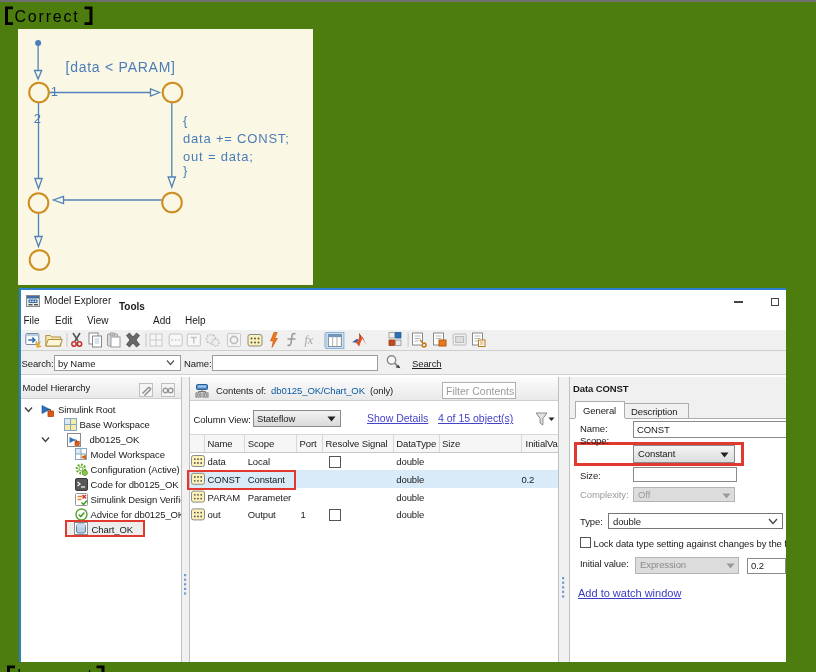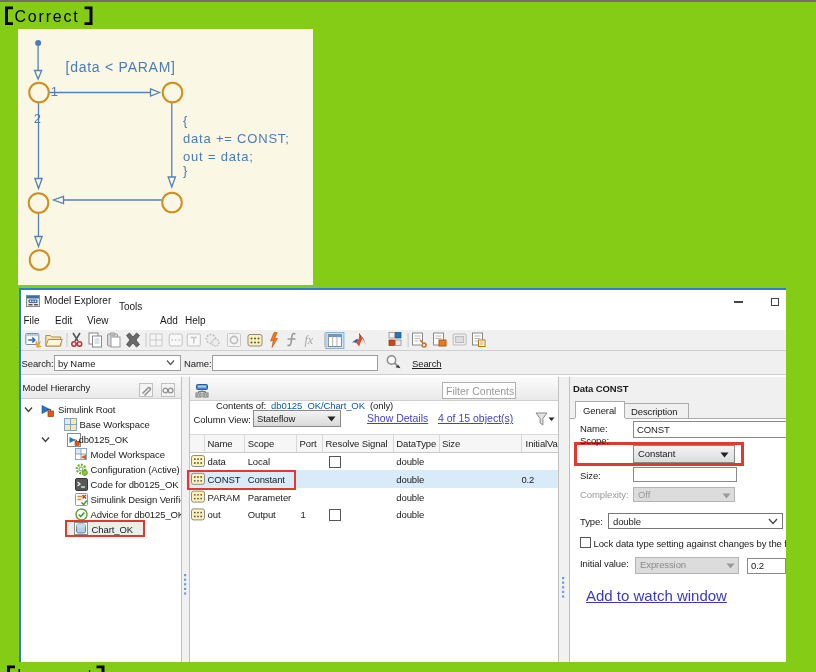--- a/index.html
+++ b/index.html
@@ -1,18 +1,18 @@
 <!DOCTYPE html>
 <html><head>
 <meta charset="utf-8">
 <style>
 * { margin:0; padding:0; box-sizing:border-box; }
 html,body { width:816px; height:672px; background:#fff; font-family:"Liberation Sans", sans-serif; overflow:hidden; }
 .abs { position:absolute; }
-#page { position:relative; width:816px; height:672px; background:#84cc16; overflow:hidden; }
+#page { position:relative; width:816px; height:672px; background:#4d7c0f; overflow:hidden; }
 #topline { left:0; top:0; width:816px; height:2px; background:#6f6f6f; }
 #chart { left:18px; top:29px; width:295px; height:256px; background:#faf7e4; }
 #win { left:19px; top:288px; width:767px; height:374px; background:#fff; }
 #win .bt { left:0; top:0; width:767px; height:2px; background:#2a7fd0; }
 #win .bl { left:0; top:0; width:2px; height:374px; background:#2a7fd0; }
 .t11 { font-size:9.5px; letter-spacing:-0.1px; color:#1a1a1a; white-space:nowrap; }
 .t10 { font-size:10px; color:#1a1a1a; white-space:nowrap; }
 .t12 { font-size:10.5px; color:#1a1a1a; white-space:nowrap; }
 .link { color:#4343c8; text-decoration:underline; white-space:nowrap;text-align:right; }
 .inp { background:#fff; border:1px solid #9c9c9c; }
@@ -81,22 +81,22 @@
       <rect x="8" y="9" width="4" height="1.4" fill="#555"></rect>
     </svg>
   </div>
   <div class="abs t10" style="left:25px;top:7px;">Model Explorer</div>
   <div class="abs" style="left:714.5px;top:13px;width:9px;height:1.5px;background:#444;"></div>
   <div class="abs" style="left:751.5px;top:9.5px;width:8px;height:8px;border:1.2px solid #444;"></div>
 
   <div class="abs t10" style="left:4.5px;top:26.5px;">File</div>
   <div class="abs t10" style="left:36px;top:26.5px;">Edit</div>
   <div class="abs t10" style="left:68px;top:26.5px;">View</div>
-  <div class="abs t10" style="left:100px;top:13px;">Tools</div>
-  <div class="abs t10" style="left:141px;top:26.5px;">Add</div>
+  <div class="abs t10" style="left:100px;top:13px;font-weight:bold;">Tools</div>
+  <div class="abs t10" style="left:134px;top:26.5px;">Add</div>
   <div class="abs t10" style="left:166px;top:26.5px;">Help</div>
 
   <div class="abs" style="left:0;top:42px;width:767px;height:21px;background:#f0f0f0;border-bottom:1px solid #cfcfcf;"></div>
   <div class="abs" id="toolbar" style="left:0;top:44px;width:767px;height:17px;">
   <svg width="767" height="17" viewBox="0 0 767 17">
     <g transform="translate(6.3,0)">
             <rect x="0.5" y="1.5" width="13" height="11" rx="1" fill="#fdfdfd" stroke="#7a8aa0"></rect>
             <rect x="1" y="2" width="12" height="2.2" fill="#b8cce0"></rect>
             <path d="M3,8 L9,8 M7,5.5 L9.5,8 L7,10.5" stroke="#2a6ab0" stroke-width="1.6" fill="none"></path>
             <path d="M11,9 L13,13 L15,9.5 L13.5,13.5 L16,14.5 L12,15.5 L10.5,12 Z" fill="#f0b420" stroke="#c89010" stroke-width="0.5"></path>
@@ -257,21 +257,21 @@
     <div class="abs t11" style="left:59px;top:20px;">Base Workspace</div>
     <svg class="abs" style="left:20px;top:37px;" width="9" height="7" viewBox="0 0 9 7">
           <path d="M1,1.5 L4.5,5.5 L8,1.5" stroke="#444" stroke-width="1.4" fill="none"></path>
         </svg>
     <svg class="abs" style="left:46px;top:33.5px;" width="14" height="14" viewBox="0 0 14 14">
           <rect x="0.5" y="0.5" width="13" height="13" fill="#fff" stroke="#8a8a8a"></rect>
           <path d="M2.5,4 L8.5,7 L2.5,10 Z" fill="#2a72c0"></path>
           <path d="M7,7 h2.5 v2" stroke="#444" stroke-width="0.8" fill="none"></path>
           <rect x="8" y="8.2" width="4.2" height="4.2" fill="#e05818" stroke="#a03808" stroke-width="0.6"></rect>
         </svg>
-    <div class="abs t11" style="left:58px;top:35px;">db0125_OK</div>
+    <div class="abs t11" style="left:69px;top:35px;">db0125_OK</div>
     <svg class="abs" style="left:54.5px;top:48.5px;" width="13" height="13" viewBox="0 0 13 13">
           <rect x="0.5" y="0.5" width="11" height="11" fill="#fff" stroke="#86a6c4"></rect>
           <rect x="0.5" y="0.5" width="5.5" height="5.5" fill="#dce8f4" stroke="#86a6c4"></rect>
           <rect x="6" y="6" width="5.5" height="5.5" fill="#f6eca8" stroke="#86a6c4"></rect>
           <path d="M6,9 L11,6.8 L11,11.5 Z" fill="#e05818"></path>
         </svg>
     <div class="abs t11" style="left:70px;top:50px;">Model Workspace</div>
     <svg class="abs" style="left:54.5px;top:63.5px;" width="13" height="13" viewBox="0 0 13 13">
           <circle cx="6" cy="6" r="4.2" fill="none" stroke="#6ab030" stroke-width="2.4" stroke-dasharray="1.8 1.4"></circle>
           <circle cx="6" cy="6" r="2" fill="#fff" stroke="#6ab030" stroke-width="1"></circle>
@@ -322,21 +322,21 @@
     <div class="abs" style="left:0;top:0;width:368.5px;height:24px;background:linear-gradient(#fcfcfc,#e9e9e9);border-bottom:1px solid #cfcfcf;"></div>
     <svg class="abs" style="left:5.5px;top:6.5px;" width="14" height="14" viewBox="0 0 14 14">
           <rect x="1.5" y="0.5" width="11" height="5" rx="1" fill="#4a88c8" stroke="#2a5a9a"></rect>
           <rect x="2.8" y="1.6" width="8.4" height="1.8" rx="0.6" fill="#a8cbe8"></rect>
           <path d="M7,5.5 v2 M3.5,7.5 h7 M3.5,7.5 v1.5 M10.5,7.5 v1.5" stroke="#777" fill="none"></path>
           <rect x="1" y="9" width="5" height="4" fill="#e8e8e8" stroke="#777"></rect>
           <rect x="2.2" y="10.2" width="2.6" height="1.6" fill="#fff" stroke="#777" stroke-width="0.6"></rect>
           <rect x="8" y="9" width="5" height="4" fill="#e8e8e8" stroke="#777"></rect>
           <rect x="9.2" y="10.2" width="2.6" height="1.6" fill="#fff" stroke="#777" stroke-width="0.6"></rect>
         </svg>
-    <div class="abs t11" style="left:26.5px;top:23px;">Contents of:&nbsp; <span style="color:#0b5aa5;">db0125_OK/Chart_OK</span>&nbsp; (only)</div>
+    <div class="abs t11" style="left:26.5px;top:8px;">Contents of:&nbsp; <span style="color:#0b5aa5;">db0125_OK/Chart_OK</span>&nbsp; (only)</div>
     <div class="abs inp" style="left:252.5px;top:4.5px;width:74px;height:17.5px;border-color:#b0b0b0;"></div>
     <div class="abs" style="left:256.5px;top:8px;font-size:10.5px;color:#9a9a9a;white-space:nowrap;">Filter Contents</div>
     <div class="abs t11" style="left:4px;top:36.5px;">Column View:</div>
     <div class="abs" style="left:63.5px;top:32.5px;width:88px;height:17.5px;background:linear-gradient(#f3f3f3,#d9d9d9);border:1px solid #8a8a8a;"></div>
     <div class="abs t11" style="left:67.5px;top:36px;">Stateflow</div>
     <svg class="abs" style="left:137.5px;top:38.5px;" width="9" height="6" viewBox="0 0 9 6">
           <path d="M0.5,0.5 L4.5,5.5 L8.5,0.5 Z" fill="#222"></path>
         </svg>
     <div class="abs link t12" style="left:177.5px;top:35px;">Show Details</div>
     <div class="abs link t12" style="left:248.5px;top:35px;">4 of 15 object(s)</div>
@@ -443,21 +443,21 @@
     <div class="abs" style="left:10px;top:159.5px;width:11px;height:11px;background:#fff;border:1px solid #555;"></div>
     <div class="abs t11" style="left:23.5px;top:160.5px;">Lock data type setting against changes by the fixe</div>
     <div class="abs t11" style="left:10px;top:181px;">Initial value:</div>
     <div class="abs" style="left:65px;top:179.5px;width:104px;height:17.5px;background:#dcdcdc;border:1px solid #b4b4b4;"></div>
     <div class="abs t11" style="left:70px;top:182px;color:#8a8a8a;">Expression</div>
     <svg class="abs" style="left:156px;top:186px;" width="9" height="6" viewBox="0 0 9 6">
           <path d="M0.5,0.5 L4.5,5.5 L8.5,0.5 Z" fill="#9a9a9a"></path>
         </svg>
     <div class="abs inp" style="left:177px;top:180.5px;width:39px;height:16.5px;border-color:#8a8a8a;"></div>
     <div class="abs t11" style="left:181px;top:183px;">0.2</div>
-    <div class="abs link" style="left:16px;top:209.5px;font-size:15px;color:#3a3ac5;">Add to watch window</div>
+    <div class="abs link" style="left:8px;top:209.5px;font-size:11px;color:#3a3ac5;">Add to watch window</div>
   </div>
 
   <div class="abs" style="left:168px;top:181.5px;width:108.5px;height:20.5px;border:2.5px solid #e0392e;"></div>
   <div class="bt abs"></div>
   <div class="bl abs"></div>
 </div>
 
 <div class="abs" id="hd-incorrect" style="left:3px;top:664px;">
 <svg width="115" height="21" viewBox="0 0 115 21">
   <path d="M4,1.5 L12,1.5 L12,4.2 L7,4.2 L7,17.3 L12,17.3 L12,20 L4,20 Z" fill="#000"></path>

